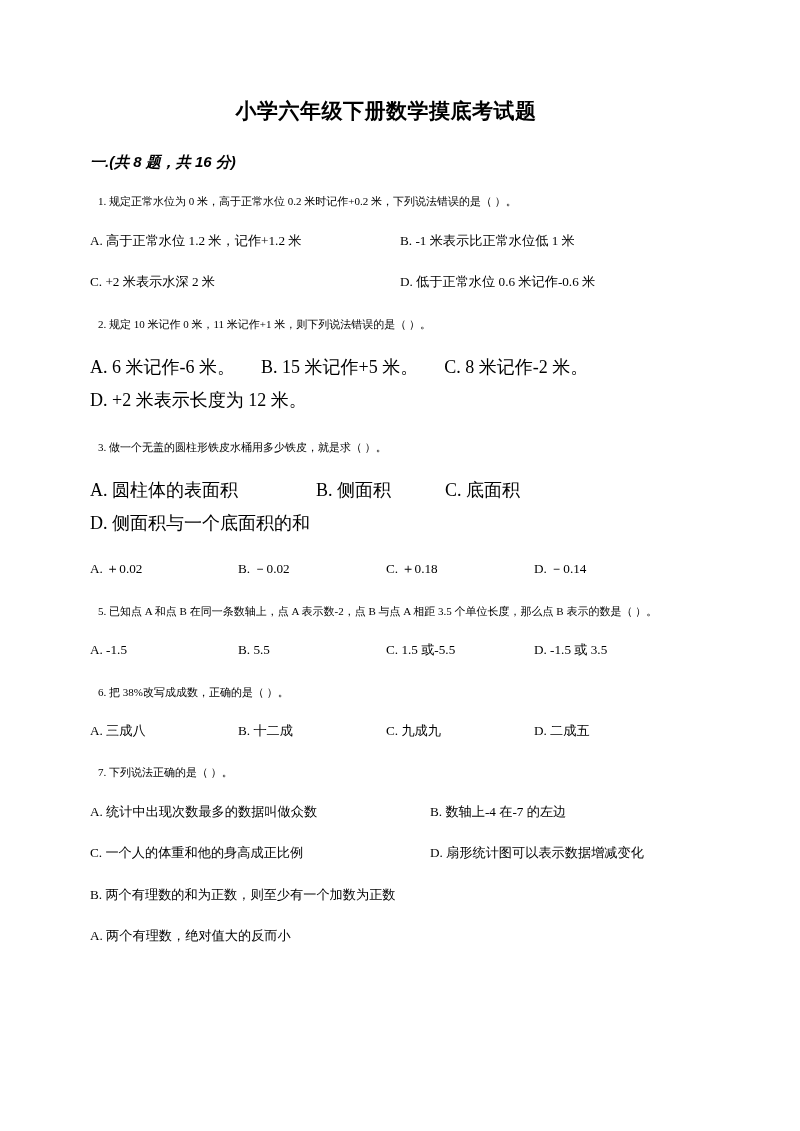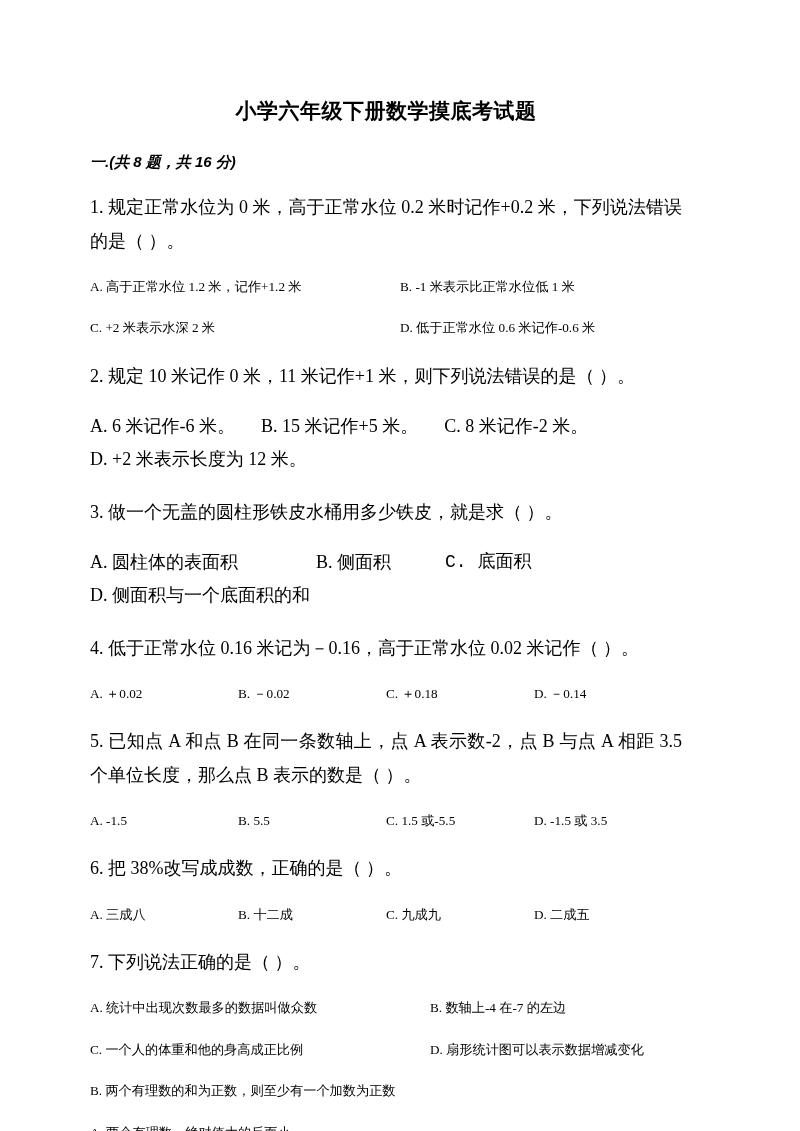--- a/index.html
+++ b/index.html
@@ -31,23 +31,23 @@
     line-height: 1.4;
   }
   .section-head {
     font-family: "Liberation Sans", "DejaVu Sans", sans-serif;
     font-weight: bold;
     font-size: 15px;
     margin: 28px 0 0 0;
     font-style: italic;
   }
   .q-stem {
-    font-size: 18px;
+    font-size: 11px;
     line-height: 1.85;
-    margin: 19px 0 0 0;
+    margin: 19px 0 0 8px;
     text-align: justify;
   }
   .opt-row {
     font-size: 13.2px;
     line-height: 1.85;
     margin: 17px 0 0 0;
     display: block;
     position: relative;
   }
   .opt-row .opt {
@@ -80,24 +80,23 @@
     <span class="opt">C. +2 米表示水深 2 米</span><span class="opt">D. 低于正常水位 0.6 米记作-0.6 米</span>
   </div>
 
   <div class="q-stem">2. 规定 10 米记作 0 米，11 米记作+1 米，则下列说法错误的是（       ）。</div>
   <div class="opt-row flow wrap-text">
     <span class="opt">A. 6 米记作-6 米。</span><span class="opt">B. 15 米记作+5 米。</span><span class="opt">C. 8 米记作-2 米。</span><span class="opt">D. +2 米表示长度为 12 米。</span>
   </div>
 
   <div class="q-stem">3. 做一个无盖的圆柱形铁皮水桶用多少铁皮，就是求（       ）。</div>
   <div class="opt-row flow wrap-text">
-    <span class="opt" style="margin-right:78px;">A. 圆柱体的表面积</span><span class="opt" style="margin-right:54px;">B. 侧面积</span><span class="opt" style="margin-right:98px;font-family:Liberation Mono, monospace;">C. 底面积</span><span class="opt">D. 侧面积与一个底面积的和</span>
+    <span class="opt" style="margin-right:78px;">A. 圆柱体的表面积</span><span class="opt" style="margin-right:54px;">B. 侧面积</span><span class="opt" style="margin-right:98px;">C. 底面积</span><span class="opt">D. 侧面积与一个底面积的和</span>
   </div>
 
-  <div class="q-stem">4. 低于正常水位 0.16 米记为－0.16，高于正常水位 0.02 米记作（       ）。</div>
   <div class="opt-row cols4">
     <span class="opt">A. ＋0.02</span><span class="opt">B. －0.02</span><span class="opt">C. ＋0.18</span><span class="opt">D. －0.14</span>
   </div>
 
   <div class="q-stem">5. 已知点 A 和点 B 在同一条数轴上，点 A 表示数-2，点 B 与点 A 相距 3.5 个单位长度，那么点 B 表示的数是（       ）。</div>
   <div class="opt-row cols4">
     <span class="opt">A. -1.5</span><span class="opt">B. 5.5</span><span class="opt">C. 1.5 或-5.5</span><span class="opt">D. -1.5 或 3.5</span>
   </div>
 
   <div class="q-stem">6. 把 38%改写成成数，正确的是（       ）。</div>

